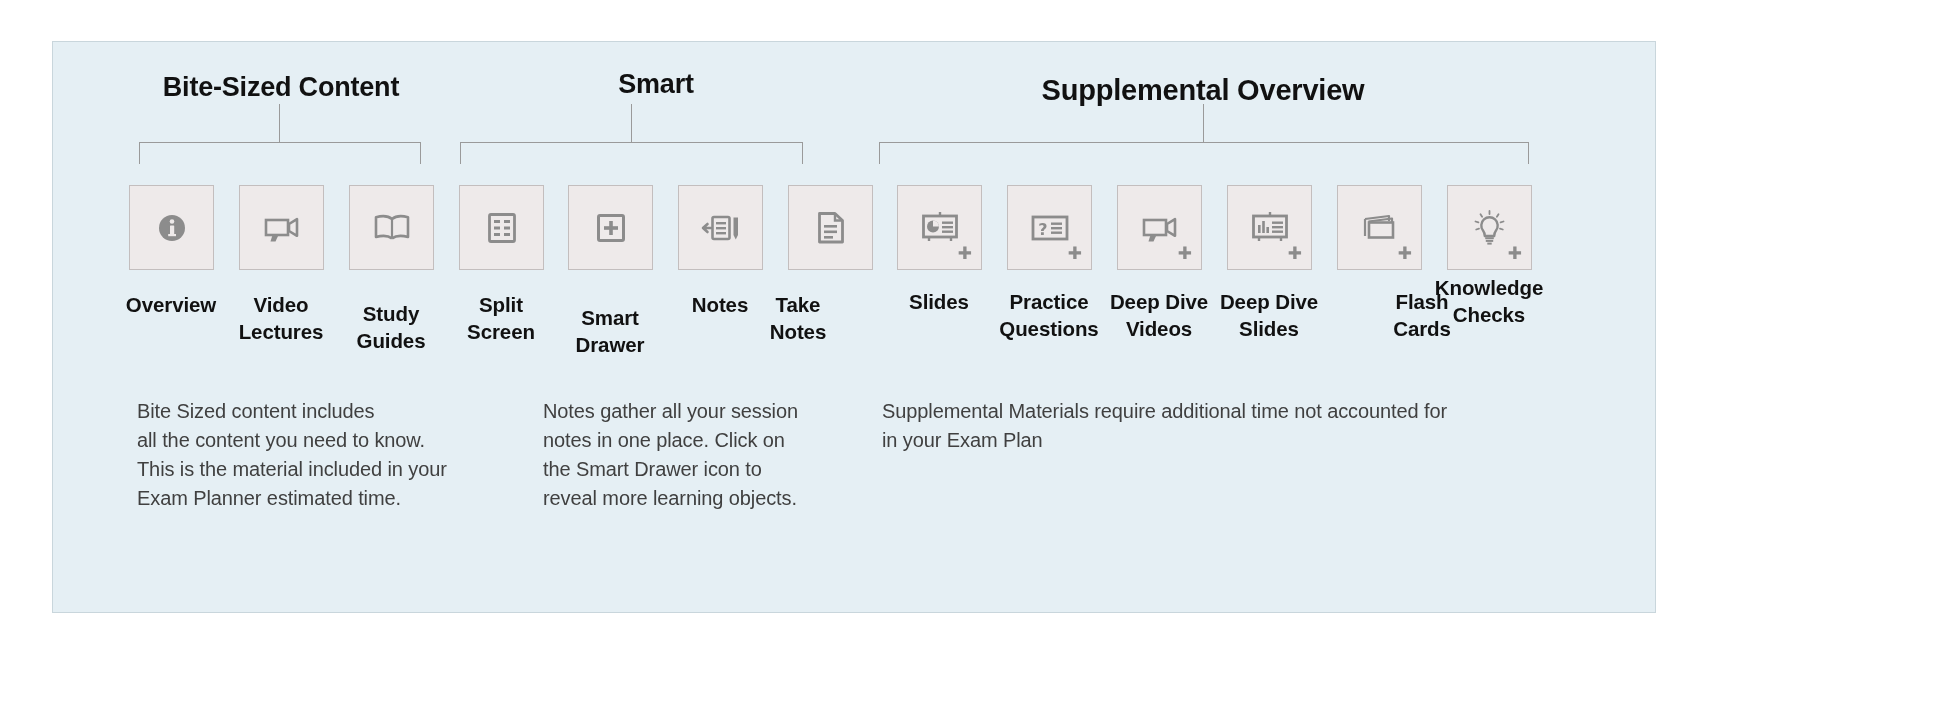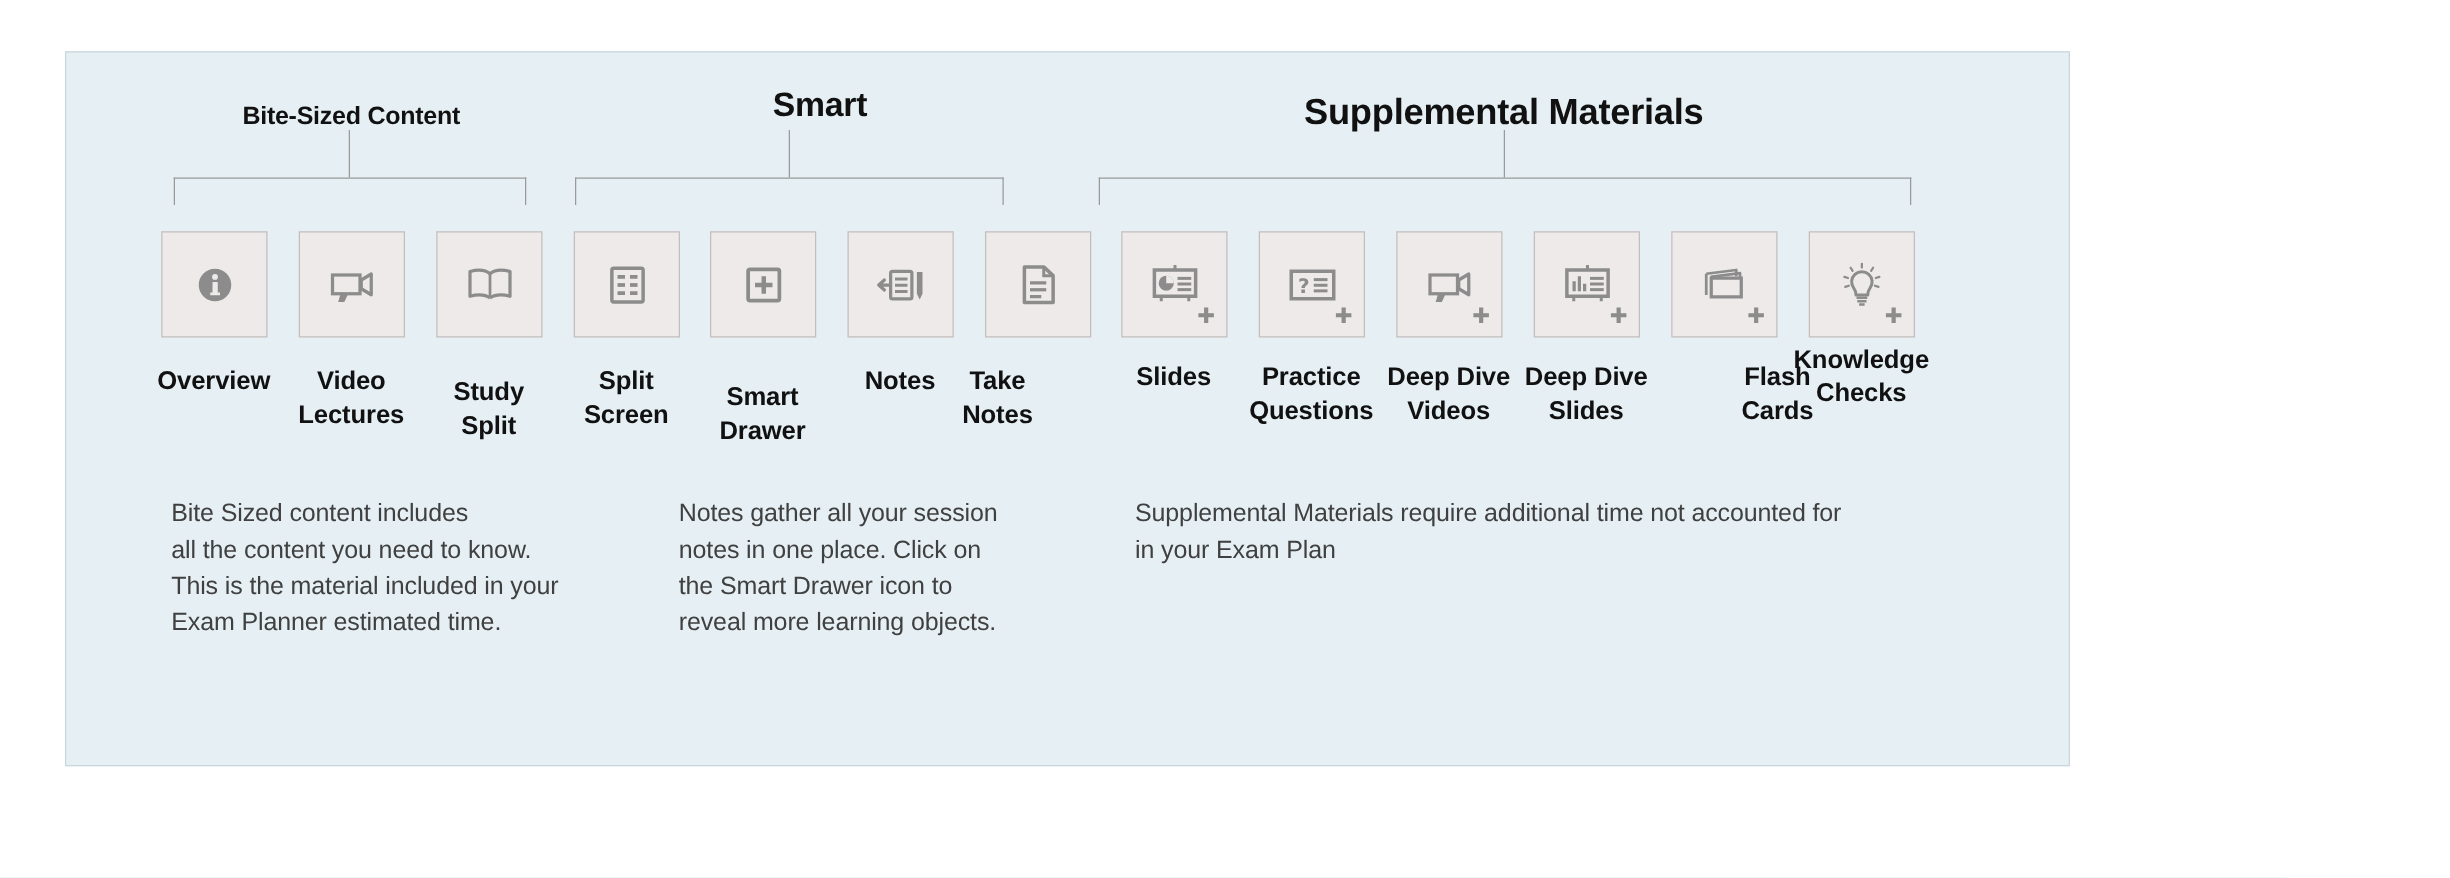--- a/index.html
+++ b/index.html
@@ -20,21 +20,21 @@
   }
 
   
   .group-title{
     position:absolute;
     font-weight:bold;
     color:#111111;
     white-space:nowrap;
     letter-spacing:-0.2px;
   }
-  #gt-bite { left:78px;  top:40px;  width:300px; text-align:center; font-size:20px; }
+  #gt-bite { left:78px;  top:30px;  width:300px; text-align:center; font-size:27px; }
   #gt-tools{ left:493px; top:27px;  width:220px; text-align:center; font-size:27px; }
   #gt-supp { left:830px; top:32px;  width:640px; text-align:center; font-size:29px; }
 
   
   .bracket{ position:absolute; }
   .bracket .stem{
     position:absolute; top:0; width:0;
     border-left:1.6px solid #9a9a9a;
     height:38px;
   }
@@ -103,30 +103,30 @@
   .desc{
     position:absolute;
     font-size:20px;
     color:#404040;
     line-height:1.45;
     white-space:pre-line;
     letter-spacing:-0.1px;
   }
   #desc-bite{ left:84px;  top:355px; width:400px; }
   #desc-tools{left:490px; top:355px; width:330px; }
-  #desc-supp{ left:855px; top:355px; width:680px; }
+  #desc-supp{ left:829px; top:355px; width:680px; }
 </style>
 </head>
 <body>
 
 <div class="panel">
 
   <div class="group-title" id="gt-bite">Bite-Sized Content</div>
   <div class="group-title" id="gt-tools">Smart</div>
-  <div class="group-title" id="gt-supp">Supplemental Materials</div>
+  <div class="group-title" id="gt-supp">Supplemental Overview</div>
 
   <div class="bracket" id="br-bite">
     <div class="stem"></div>
     <div class="rail"></div>
     <div class="leg l"></div>
     <div class="leg r"></div>
   </div>
   <div class="bracket" id="br-tools">
     <div class="stem"></div>
     <div class="rail"></div>
@@ -325,21 +325,21 @@
           </span>
           <span class="badge-plus">✚</span>
         </div>
       </div>
     </div>
   <div id="labels-row">
       <div class="item-label" style="left: 50px; top: 249px; white-space: pre-line;">Overview</div>
       <div class="item-label" style="left: 160px; top: 249px; white-space: pre-line;">Video
 Lectures</div>
       <div class="item-label" style="left: 270px; top: 258px; white-space: pre-line;">Study
-Split</div>
+Guides</div>
       <div class="item-label" style="left: 380px; top: 249px; white-space: pre-line;">Split
 Screen</div>
       <div class="item-label" style="left: 489px; top: 262px; white-space: pre-line;">Smart
 Drawer</div>
       <div class="item-label" style="left: 599px; top: 249px; white-space: pre-line;">Notes</div>
       <div class="item-label" style="left: 677px; top: 249px; white-space: pre-line;">Take
 Notes</div>
       <div class="item-label" style="left: 818px; top: 246px; white-space: pre-line;">Slides</div>
       <div class="item-label" style="left: 928px; top: 246px; white-space: pre-line;">Practice
 Questions</div>

